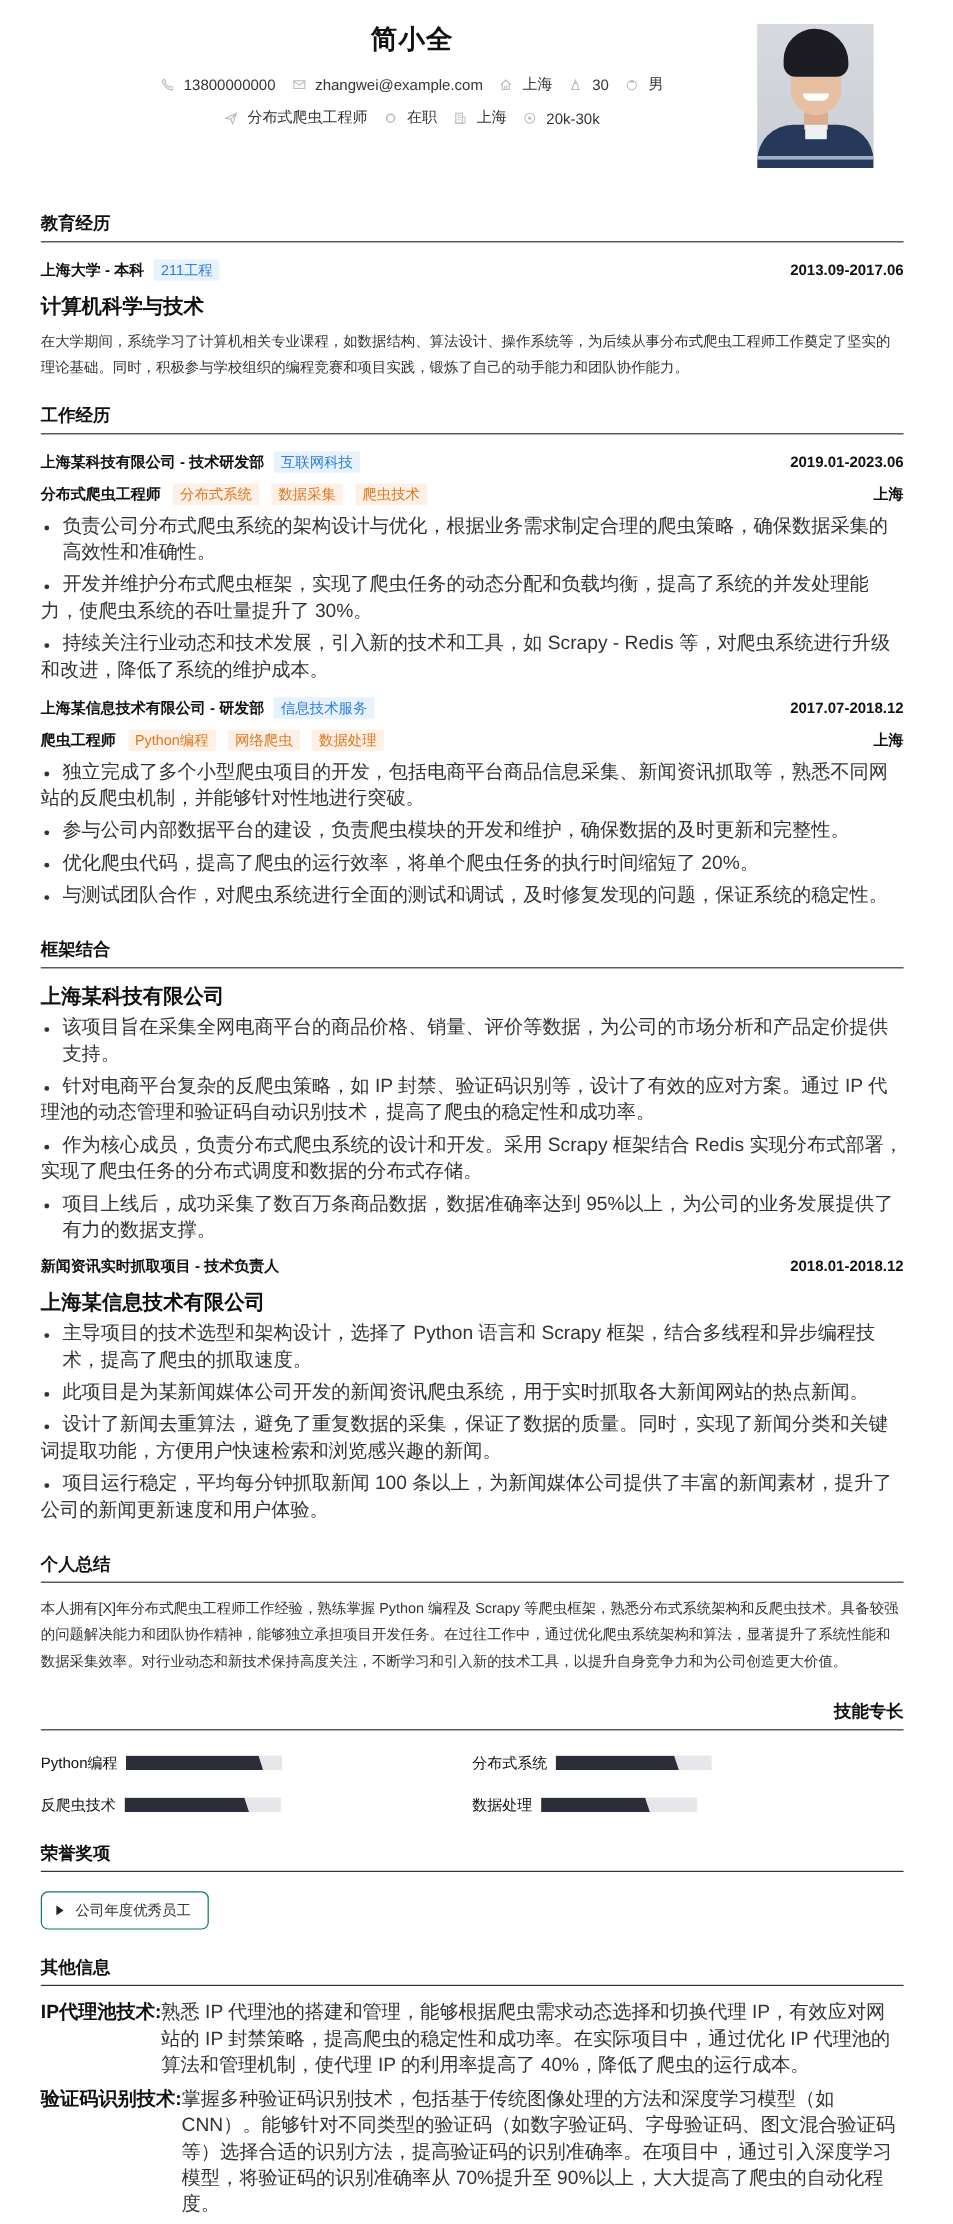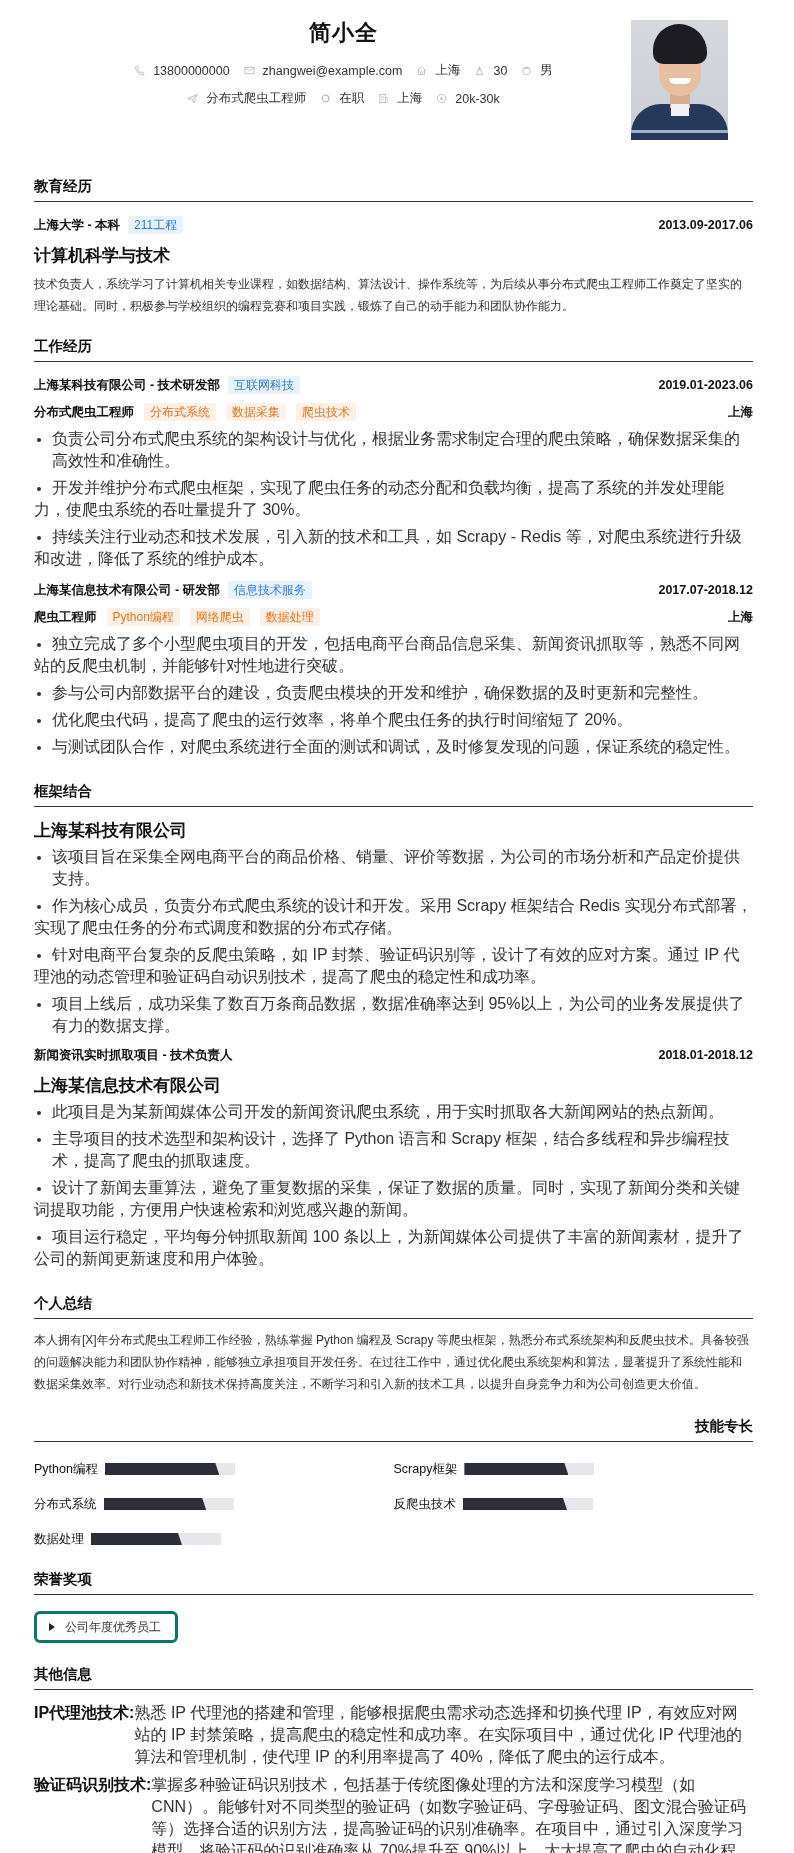--- a/index.html
+++ b/index.html
@@ -110,21 +110,21 @@
   .skill .label { margin-right: 7px; }
   .bar { position: relative; width: 130px; height: 12px; background: #e6e7eb; }
   .bar .fill {
     position: absolute; left: 0; top: 0; height: 12px; background: #2b2d39;
     clip-path: polygon(0 0, calc(100% - 4px) 0, 100% 100%, 0 100%);
   }
 
   
   .honor {
     display: inline-flex; align-items: center; margin-top: 16px;
-    border: 3px solid #0f766e; border-radius: 6px; padding: 0 14px 0 12px;
+    border: 1px solid #0f766e; border-radius: 6px; padding: 0 14px 0 12px;
     height: 32px; font-size: 12px; color: #333;
   }
   .honor .tri {
     width: 0; height: 0; border-left: 6px solid #222;
     border-top: 4.5px solid transparent; border-bottom: 4.5px solid transparent;
     margin-right: 10px;
   }
 
   
   .other-row { display: flex; font-size: 16px; line-height: 22px; color: #333; margin-bottom: 6px; }
@@ -237,21 +237,21 @@
     <div class="section-title">教育经历</div>
     <div style="margin-top:13px;">
       <div class="entry-head">
         <div class="left">
           <span>上海大学 - 本科</span>
           <span class="tag blue">211工程</span>
         </div>
         <span class="date">2013.09-2017.06</span>
       </div>
       <div class="sub" style="margin-top:10px;">计算机科学与技术</div>
-      <div class="para" style="margin-top:8px;">技术负责人，系统学习了计算机相关专业课程，如数据结构、算法设计、操作系统等，为后续从事分布式爬虫工程师工作奠定了坚实的理论基础。同时，积极参与学校组织的编程竞赛和项目实践，锻炼了自己的动手能力和团队协作能力。</div>
+      <div class="para" style="margin-top:8px;">在大学期间，系统学习了计算机相关专业课程，如数据结构、算法设计、操作系统等，为后续从事分布式爬虫工程师工作奠定了坚实的理论基础。同时，积极参与学校组织的编程竞赛和项目实践，锻炼了自己的动手能力和团队协作能力。</div>
     </div>
   </div>
 
   <div class="section" style="margin-top:20px;">
     <div class="section-title">工作经历</div>
 
     <div style="margin-top:13px;">
       <div class="entry-head">
         <div class="left">
           <span>上海某科技有限公司 - 技术研发部</span>
@@ -301,35 +301,35 @@
     </div>
   </div>
 
   <div class="section" style="margin-top:24px;">
     <div class="section-title">框架结合</div>
 
     <div style="margin-top:13px;">
       <div class="sub" style="margin-top:10px;">上海某科技有限公司</div>
       <ul class="bullets" style="margin-top:6px;">
         <li>该项目旨在采集全网电商平台的商品价格、销量、评价等数据，为公司的市场分析和产品定价提供支持。</li>
+        <li class="wrapped">针对电商平台复杂的反爬虫策略，如 IP 封禁、验证码识别等，设计了有效的应对方案。通过 IP 代理池的动态管理和验证码自动识别技术，提高了爬虫的稳定性和成功率。</li>
         <li class="wrapped">作为核心成员，负责分布式爬虫系统的设计和开发。采用 Scrapy 框架结合 Redis 实现分布式部署，实现了爬虫任务的分布式调度和数据的分布式存储。</li>
-        <li class="wrapped">针对电商平台复杂的反爬虫策略，如 IP 封禁、验证码识别等，设计了有效的应对方案。通过 IP 代理池的动态管理和验证码自动识别技术，提高了爬虫的稳定性和成功率。</li>
         <li>项目上线后，成功采集了数百万条商品数据，数据准确率达到 95%以上，为公司的业务发展提供了有力的数据支撑。</li>
       </ul>
     </div>
 
     <div style="margin-top:8px;">
       <div class="entry-head">
         <span>新闻资讯实时抓取项目 - 技术负责人</span>
         <span class="date">2018.01-2018.12</span>
       </div>
       <div class="sub" style="margin-top:10px;">上海某信息技术有限公司</div>
       <ul class="bullets" style="margin-top:6px;">
+        <li>主导项目的技术选型和架构设计，选择了 Python 语言和 Scrapy 框架，结合多线程和异步编程技术，提高了爬虫的抓取速度。</li>
         <li>此项目是为某新闻媒体公司开发的新闻资讯爬虫系统，用于实时抓取各大新闻网站的热点新闻。</li>
-        <li>主导项目的技术选型和架构设计，选择了 Python 语言和 Scrapy 框架，结合多线程和异步编程技术，提高了爬虫的抓取速度。</li>
         <li class="wrapped">设计了新闻去重算法，避免了重复数据的采集，保证了数据的质量。同时，实现了新闻分类和关键词提取功能，方便用户快速检索和浏览感兴趣的新闻。</li>
         <li class="wrapped">项目运行稳定，平均每分钟抓取新闻 100 条以上，为新闻媒体公司提供了丰富的新闻素材，提升了公司的新闻更新速度和用户体验。</li>
       </ul>
     </div>
   </div>
 
   <div class="section" style="margin-top:24px;">
     <div class="section-title">个人总结</div>
     <div class="para" style="margin-top:10px;">本人拥有[X]年分布式爬虫工程师工作经验，熟练掌握 Python 编程及 Scrapy 等爬虫框架，熟悉分布式系统架构和反爬虫技术。具备较强的问题解决能力和团队协作精神，能够独立承担项目开发任务。在过往工作中，通过优化爬虫系统架构和算法，显著提升了系统性能和数据采集效率。对行业动态和新技术保持高度关注，不断学习和引入新的技术工具，以提升自身竞争力和为公司创造更大价值。</div>
   </div>
@@ -337,26 +337,20 @@
   <div class="section" style="margin-top:22px;text-align:right;">
     <div class="section-title">技能专长</div>
     <div class="skills">
       <div class="skill">
         <span class="label">Python编程</span>
         <div class="bar">
             <div class="fill" style="width:88%"></div>
           </div>
       </div>
       <div class="skill">
-        <span class="label">Scrapy框架</span>
-        <div class="bar">
-            <div class="fill" style="width:80%"></div>
-          </div>
-      </div>
-      <div class="skill">
         <span class="label">分布式系统</span>
         <div class="bar">
             <div class="fill" style="width:79%"></div>
           </div>
       </div>
       <div class="skill">
         <span class="label">反爬虫技术</span>
         <div class="bar">
             <div class="fill" style="width:80%"></div>
           </div>

